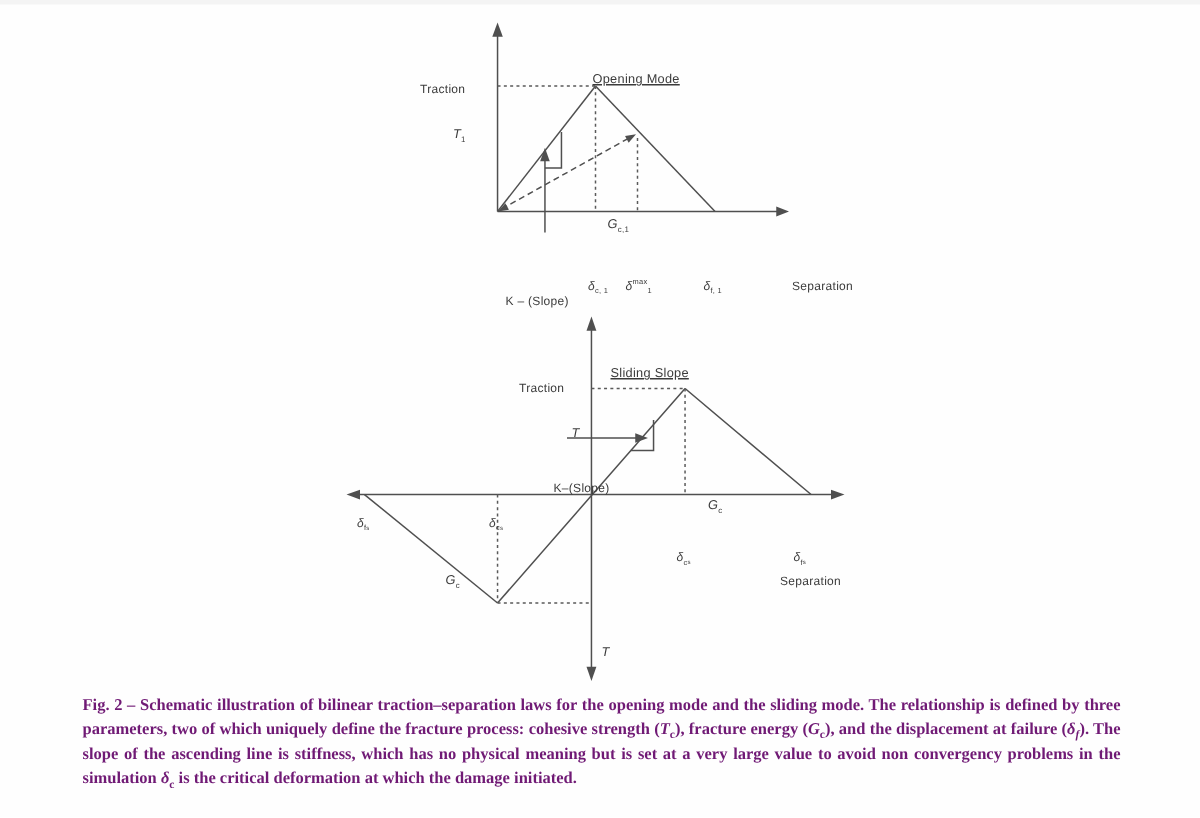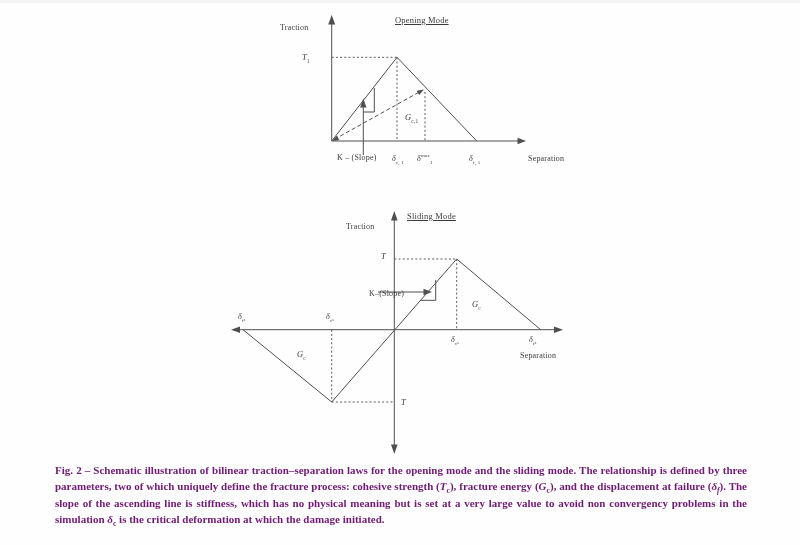--- a/index.html
+++ b/index.html
@@ -3,22 +3,22 @@
 <meta charset="utf-8">
 <style>
   html,body { margin:0; padding:0; background:#fff; }
   .page {
     position:relative; width:800px; height:545px; background:#fefefe;
     overflow:hidden; font-family:"Liberation Serif", serif;
     border-top:3px solid #f4f4f4; box-sizing:border-box;
   }
   svg { position:absolute; overflow:visible; }
   .lbl {
-    position:absolute; font-family:Liberation Serif, serif;
-    font-size:8px; color:#3b3b3b; white-space:nowrap; letter-spacing:0.2px;
+    position:absolute; font-family:Liberation Sans, sans-serif;
+    font-size:8px; color:#3b3b3b; white-space:nowrap; letter-spacing:0.2px;margin-top:32px;
   }
   .lbl.big { font-size:8.5px; }
   .lbl.ul { text-decoration:underline; }
   .it { font-style:italic; }
   .lbl sub, .caption sub { font-size:62%; line-height:0; }
   .lbl sup, .caption sup { font-size:62%; line-height:0; }
   sub.ss { font-size:50%; vertical-align:-0.55em; line-height:0; }
   .caption {
     position:absolute; left:55px; top:459px; width:692px;
     font-family:"Liberation Serif", serif; font-weight:bold;
@@ -58,21 +58,21 @@
       <line x1="133.3" y1="147" x2="133.3" y2="98" stroke="#4f4f4f" stroke-width="1"></line>
       <polygon points="133.3,90.5 130.1,99.5 136.5,99.5" fill="#4f4f4f"></polygon>
     </g>
     <polyline points="133.3,104 144.3,104 144.3,80" stroke="#4f4f4f" stroke-width="1" fill="none"></polyline>
   </svg>
 
   <div class="lbl" style="left:280px; top:20px;">Traction</div>
   <div class="lbl big ul" style="left:395px; top:12px;">Opening Mode</div>
   <div class="lbl big" style="left:302px; top:49px;"><span class="it">T</span><sub>1</sub></div>
   <div class="lbl big" style="left:405px; top:109px;"><span class="it">G</span><sub>c,1</sub></div>
-  <div class="lbl" style="left:337px; top:150px;">K – (Slope)</div>
+  <div class="lbl" style="left:337px; top:161px;">K – (Slope)</div>
   <div class="lbl" style="left:392px; top:151px;"><span class="it">δ</span><sub>c, 1</sub></div>
   <div class="lbl" style="left:417px; top:151px;"><span class="it">δ</span><sup>max</sup><sub>1</sub></div>
   <div class="lbl" style="left:469px; top:151px;"><span class="it">δ</span><sub>f, 1</sub></div>
   <div class="lbl" style="left:528px; top:151px;">Separation</div>
 
   <svg style="left:220px; top:200px;" width="360" height="260" viewBox="0 0 360 260">
     <g stroke="#4f4f4f" stroke-width="1" fill="none">
       <line x1="174.3" y1="17" x2="174.3" y2="242"></line>
       <line x1="19" y1="126.7" x2="335" y2="126.7"></line>
     </g>
@@ -93,21 +93,21 @@
       <line x1="111.7" y1="126.7" x2="111.7" y2="199"></line>
       <line x1="111.7" y1="199" x2="174.3" y2="199"></line>
     </g>
     <g>
       <line x1="158" y1="89" x2="204" y2="89" stroke="#4f4f4f" stroke-width="1"></line>
       <polygon points="212,89 203.5,85.8 203.5,92.2" fill="#4f4f4f"></polygon>
     </g>
     <polyline points="215.7,77 215.7,97.3 200.5,97.3" stroke="#4f4f4f" stroke-width="1" fill="none"></polyline>
   </svg>
 
-  <div class="lbl big ul" style="left:407px; top:208px;">Sliding Mode</div>
+  <div class="lbl big ul" style="left:407px; top:208px;">Sliding Slope</div>
   <div class="lbl" style="left:346px; top:219px;">Traction</div>
   <div class="lbl big" style="left:381px; top:248px;"><span class="it">T</span></div>
   <div class="lbl" style="left:331px; top:286px;padding-left:38px;">K–(Slope)</div>
   <div class="lbl big" style="left:472px; top:296px;"><span class="it">G</span><sub>c</sub></div>
   <div class="lbl big" style="left:297px; top:346px;"><span class="it">G</span><sub>c</sub></div>
   <div class="lbl" style="left:238px; top:309px;"><span class="it">δ</span><sub>f</sub><sub class="ss">s</sub></div>
   <div class="lbl" style="left:326px; top:309px;"><span class="it">δ</span><sub>c</sub><sub class="ss">s</sub></div>
   <div class="lbl" style="left:451px; top:332px;"><span class="it">δ</span><sub>c</sub><sub class="ss">s</sub></div>
   <div class="lbl" style="left:529px; top:332px;"><span class="it">δ</span><sub>f</sub><sub class="ss">s</sub></div>
   <div class="lbl" style="left:520px; top:348px;">Separation</div>

